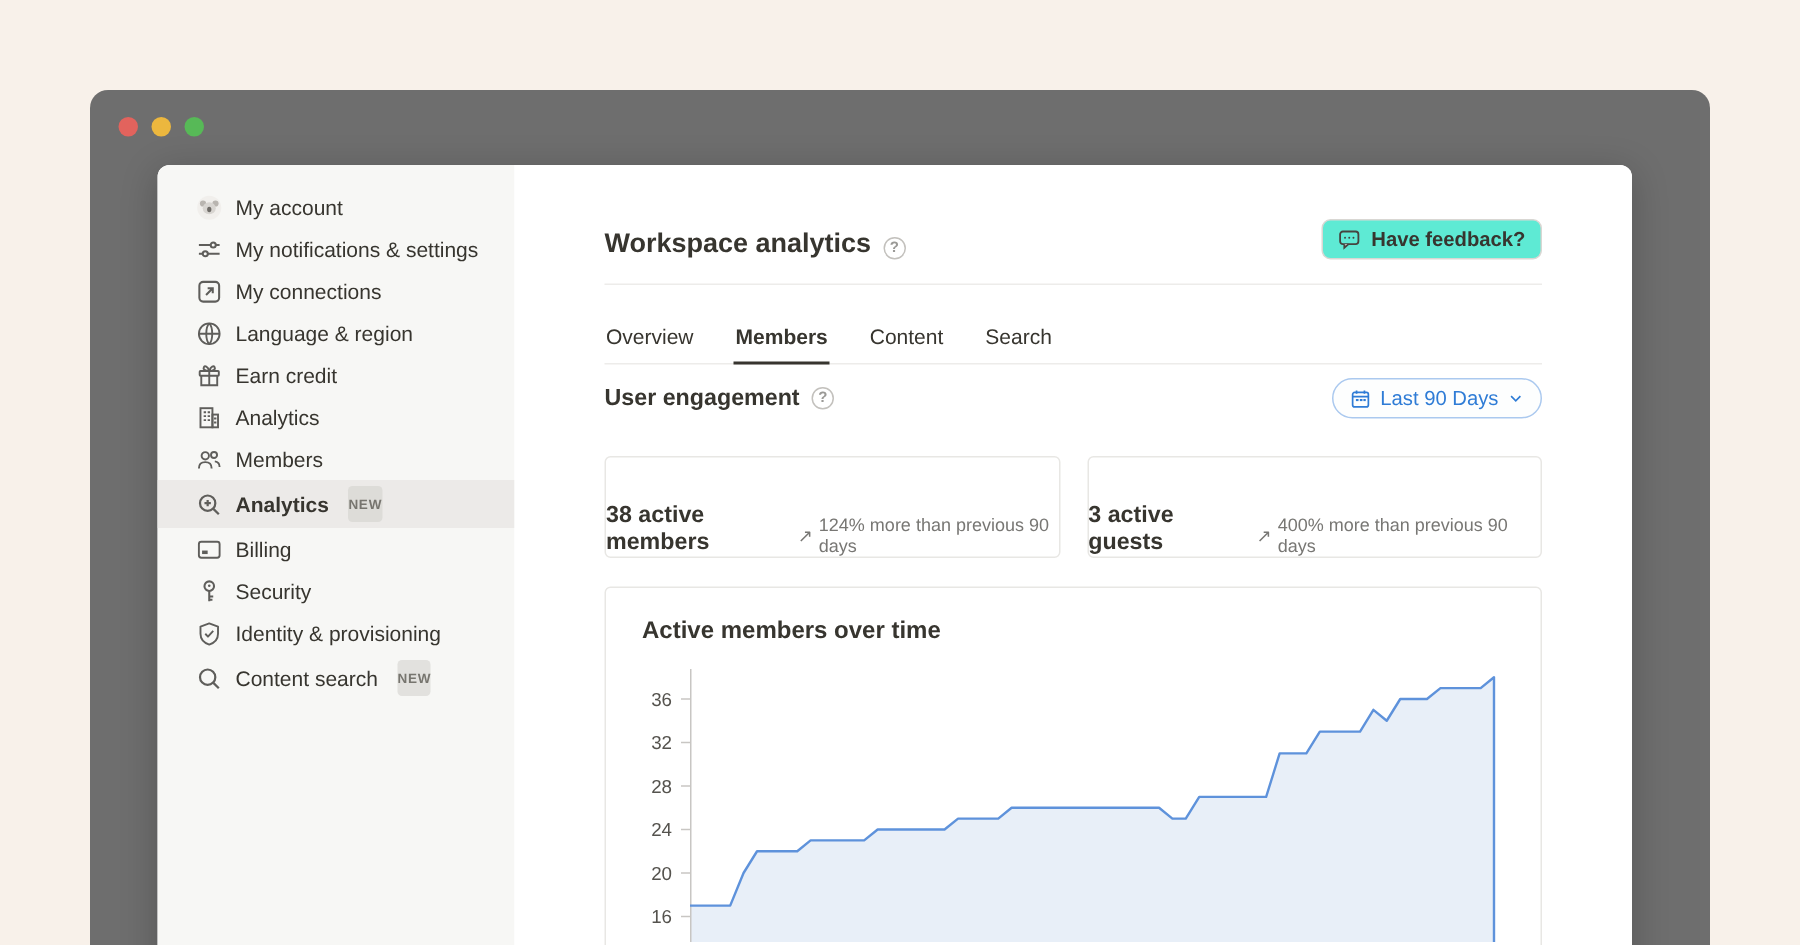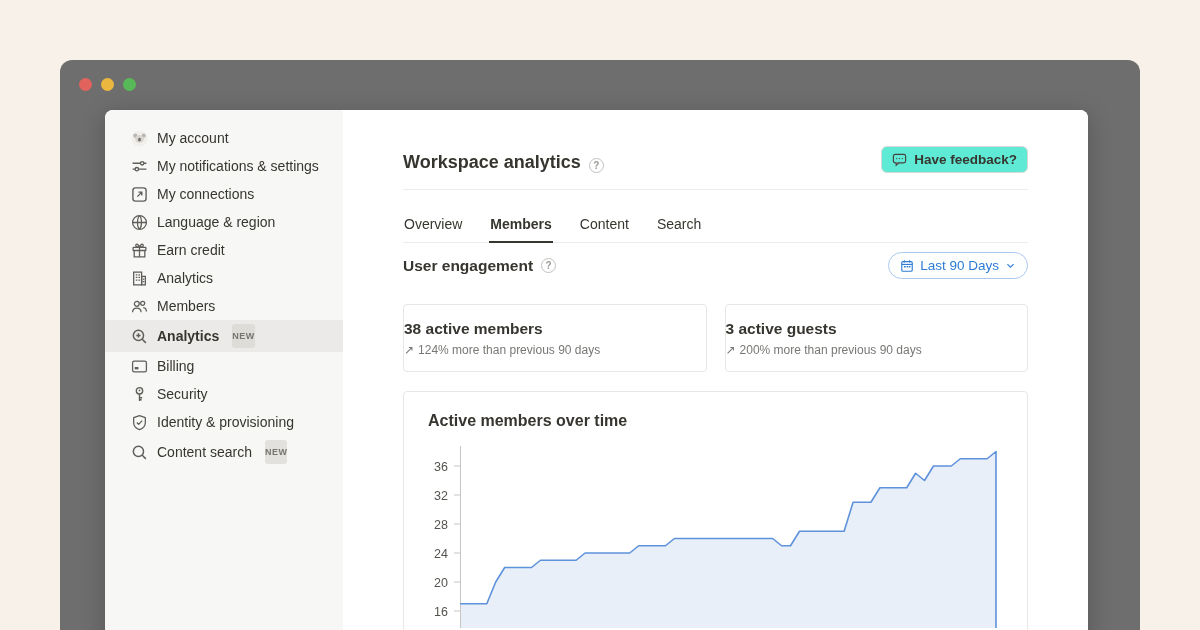--- a/index.html
+++ b/index.html
@@ -52,21 +52,21 @@
 
   .engage-row { display:flex; align-items:center; margin-top:9px; }
   .section-title { font-size:15.5px; font-weight:700; }
   .date-pill { display:inline-flex; align-items:center; gap:6px; height:27px;
                padding:2px 11px; border:1px solid #abc9ef; border-radius:14px;
                background:#fdfefe; font-size:13.5px; font-weight:500; cursor:pointer; }
   .date-pill svg { width:14px; height:14px; }
 
   .cards-row { display:flex; gap:18px; margin-top:25px; }
   .stat-card { flex:1; height:68px; border:1px solid #e8e7e4; border-radius:4px;
-               display:flex; flex-direction:column; align-items:flex-start; justify-content:center; gap:5px; }
+               display:flex; flex-direction:row; align-items:flex-end; justify-content:center; gap:5px; }
   .stat-value { font-size:15.5px; font-weight:600; color:#37352f; }
   .stat-delta { font-size:12px; color:#787774; display:flex; align-items:center; gap:4px; }
 
   .chart-card { margin-top:19px; border:1px solid #e8e7e4; border-radius:4px;
                 height:280px; padding-top:20px; }
   .chart-title { font-size:16px; font-weight:700; margin-left:24px; }
   .chart-wrap { margin-top:8px; }
   .chart-wrap svg { display:block; }
 </style>
 </head>
@@ -260,21 +260,21 @@
             <div class="stat-value">38 active members</div>
             <div class="stat-delta">
               <span>↗</span>
               <span>124% more than previous 90 days</span>
             </div>
           </div>
           <div class="stat-card">
             <div class="stat-value">3 active guests</div>
             <div class="stat-delta">
               <span>↗</span>
-              <span>200% more than previous 90 days</span>
+              <span>400% more than previous 90 days</span>
             </div>
           </div>
         </div>
 
       <div class="chart-card">
         <div class="chart-title">Active members over time</div>
         <div class="chart-wrap" id="chart-wrap">
             <svg width="624" height="190" viewBox="0 0 624 190">
               <path d="M 56 165.75 L 56.0 165.75 L 64.9 165.75 L 73.9 165.75 L 82.8 165.75 L 91.7 144.00 L 100.7 129.50 L 109.6 129.50 L 118.5 129.50 L 127.5 129.50 L 136.4 122.25 L 145.3 122.25 L 154.3 122.25 L 163.2 122.25 L 172.1 122.25 L 181.1 115.00 L 190.0 115.00 L 198.9 115.00 L 207.9 115.00 L 216.8 115.00 L 225.7 115.00 L 234.7 107.75 L 243.6 107.75 L 252.5 107.75 L 261.5 107.75 L 270.4 100.50 L 279.3 100.50 L 288.3 100.50 L 297.2 100.50 L 306.1 100.50 L 315.1 100.50 L 324.0 100.50 L 332.9 100.50 L 341.9 100.50 L 350.8 100.50 L 359.7 100.50 L 368.7 100.50 L 377.6 107.75 L 386.5 107.75 L 395.5 93.25 L 404.4 93.25 L 413.3 93.25 L 422.3 93.25 L 431.2 93.25 L 440.1 93.25 L 449.1 64.25 L 458.0 64.25 L 466.9 64.25 L 475.9 49.75 L 484.8 49.75 L 493.7 49.75 L 502.7 49.75 L 511.6 35.25 L 520.5 42.50 L 529.5 28.00 L 538.4 28.00 L 547.3 28.00 L 556.3 20.75 L 565.2 20.75 L 574.1 20.75 L 583.1 20.75 L 592.0 13.50 L 592 190 L 56 190 Z" fill="#e8eff8"></path>
               <line x1="56.5" x2="56.5" y1="8" y2="190" stroke="#c8c6c3"></line>

